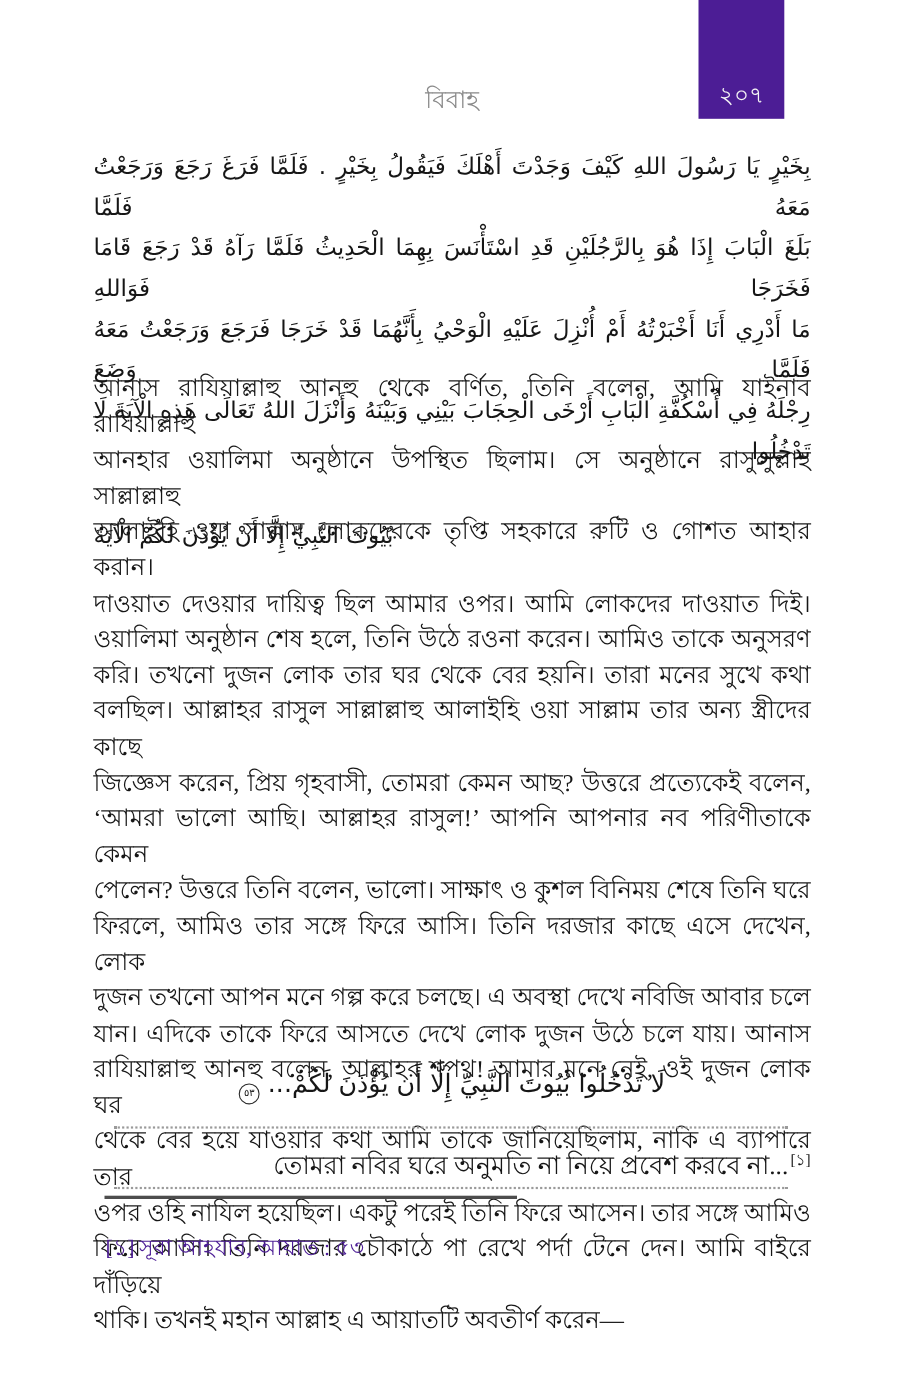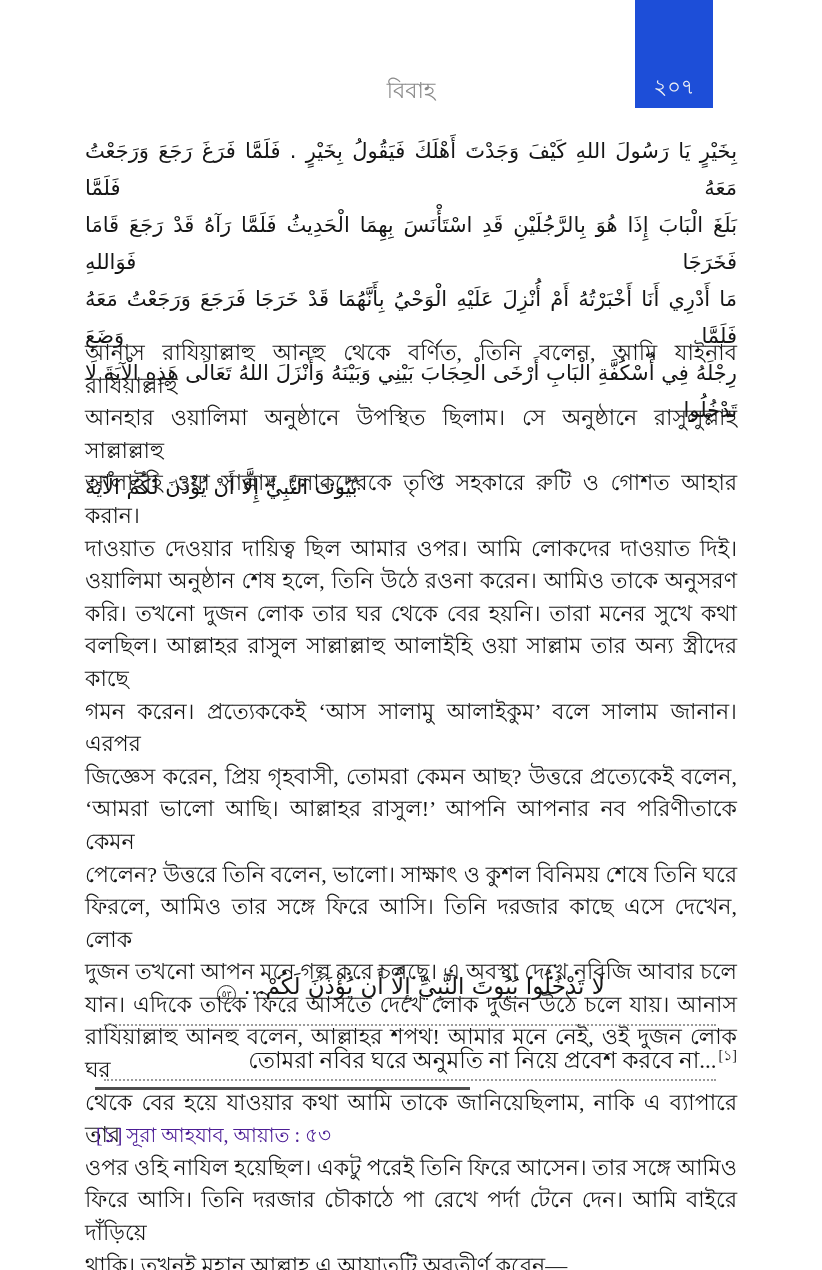--- a/index.html
+++ b/index.html
@@ -12,21 +12,21 @@
     overflow: hidden;
     font-family: "Liberation Serif", "DejaVu Serif", serif;
     color: #161616;
   }
 
   
   .corner-tab {
     position: absolute;
     left: 635px; top: 0;
     width: 78px; height: 108px;
-    background: #1d4ed8;
+    background: #4c1d95;
     display: flex;
     align-items: flex-end;
     justify-content: center;
     padding-bottom: 10px;
     box-sizing: border-box;
   }
   .corner-tab span {
     color: #f5f5f5;
     font-size: 21px;
     line-height: 1;
@@ -172,21 +172,20 @@
 
   <div class="body-block">
 
   <div class="line">আনাস রাযিয়াল্লাহু আনহু থেকে বর্ণিত, তিনি বলেন, আমি যাইনাব রাযিয়াল্লাহু</div>
       <div class="line">আনহার ওয়ালিমা অনুষ্ঠানে উপস্থিত ছিলাম। সে অনুষ্ঠানে রাসুলুল্লাহ সাল্লাল্লাহু</div>
       <div class="line">আলাইহি ওয়া সাল্লাম লোকদেরকে তৃপ্তি সহকারে রুটি ও গোশত আহার করান।</div>
       <div class="line">দাওয়াত দেওয়ার দায়িত্ব ছিল আমার ওপর। আমি লোকদের দাওয়াত দিই।</div>
       <div class="line">ওয়ালিমা অনুষ্ঠান শেষ হলে, তিনি উঠে রওনা করেন। আমিও তাকে অনুসরণ</div>
       <div class="line">করি। তখনো দুজন লোক তার ঘর থেকে বের হয়নি। তারা মনের সুখে কথা</div>
       <div class="line">বলছিল। আল্লাহর রাসুল সাল্লাল্লাহু আলাইহি ওয়া সাল্লাম তার অন্য স্ত্রীদের কাছে</div>
-      <div class="line">গমন করেন। প্রত্যেককেই ‘আস সালামু আলাইকুম’ বলে সালাম জানান। এরপর</div>
       <div class="line">জিজ্ঞেস করেন, প্রিয় গৃহবাসী, তোমরা কেমন আছ? উত্তরে প্রত্যেকেই বলেন,</div>
       <div class="line">‘আমরা ভালো আছি। আল্লাহর রাসুল!’ আপনি আপনার নব পরিণীতাকে কেমন</div>
       <div class="line">পেলেন? উত্তরে তিনি বলেন, ভালো। সাক্ষাৎ ও কুশল বিনিময় শেষে তিনি ঘরে</div>
       <div class="line">ফিরলে, আমিও তার সঙ্গে ফিরে আসি। তিনি দরজার কাছে এসে দেখেন, লোক</div>
       <div class="line">দুজন তখনো আপন মনে গল্প করে চলছে। এ অবস্থা দেখে নবিজি আবার চলে</div>
       <div class="line">যান। এদিকে তাকে ফিরে আসতে দেখে লোক দুজন উঠে চলে যায়। আনাস</div>
       <div class="line">রাযিয়াল্লাহু আনহু বলেন, আল্লাহর শপথ! আমার মনে নেই, ওই দুজন লোক ঘর</div>
       <div class="line">থেকে বের হয়ে যাওয়ার কথা আমি তাকে জানিয়েছিলাম, নাকি এ ব্যাপারে তার</div>
       <div class="line">ওপর ওহি নাযিল হয়েছিল। একটু পরেই তিনি ফিরে আসেন। তার সঙ্গে আমিও</div>
       <div class="line">ফিরে আসি। তিনি দরজার চৌকাঠে পা রেখে পর্দা টেনে দেন। আমি বাইরে দাঁড়িয়ে</div>

